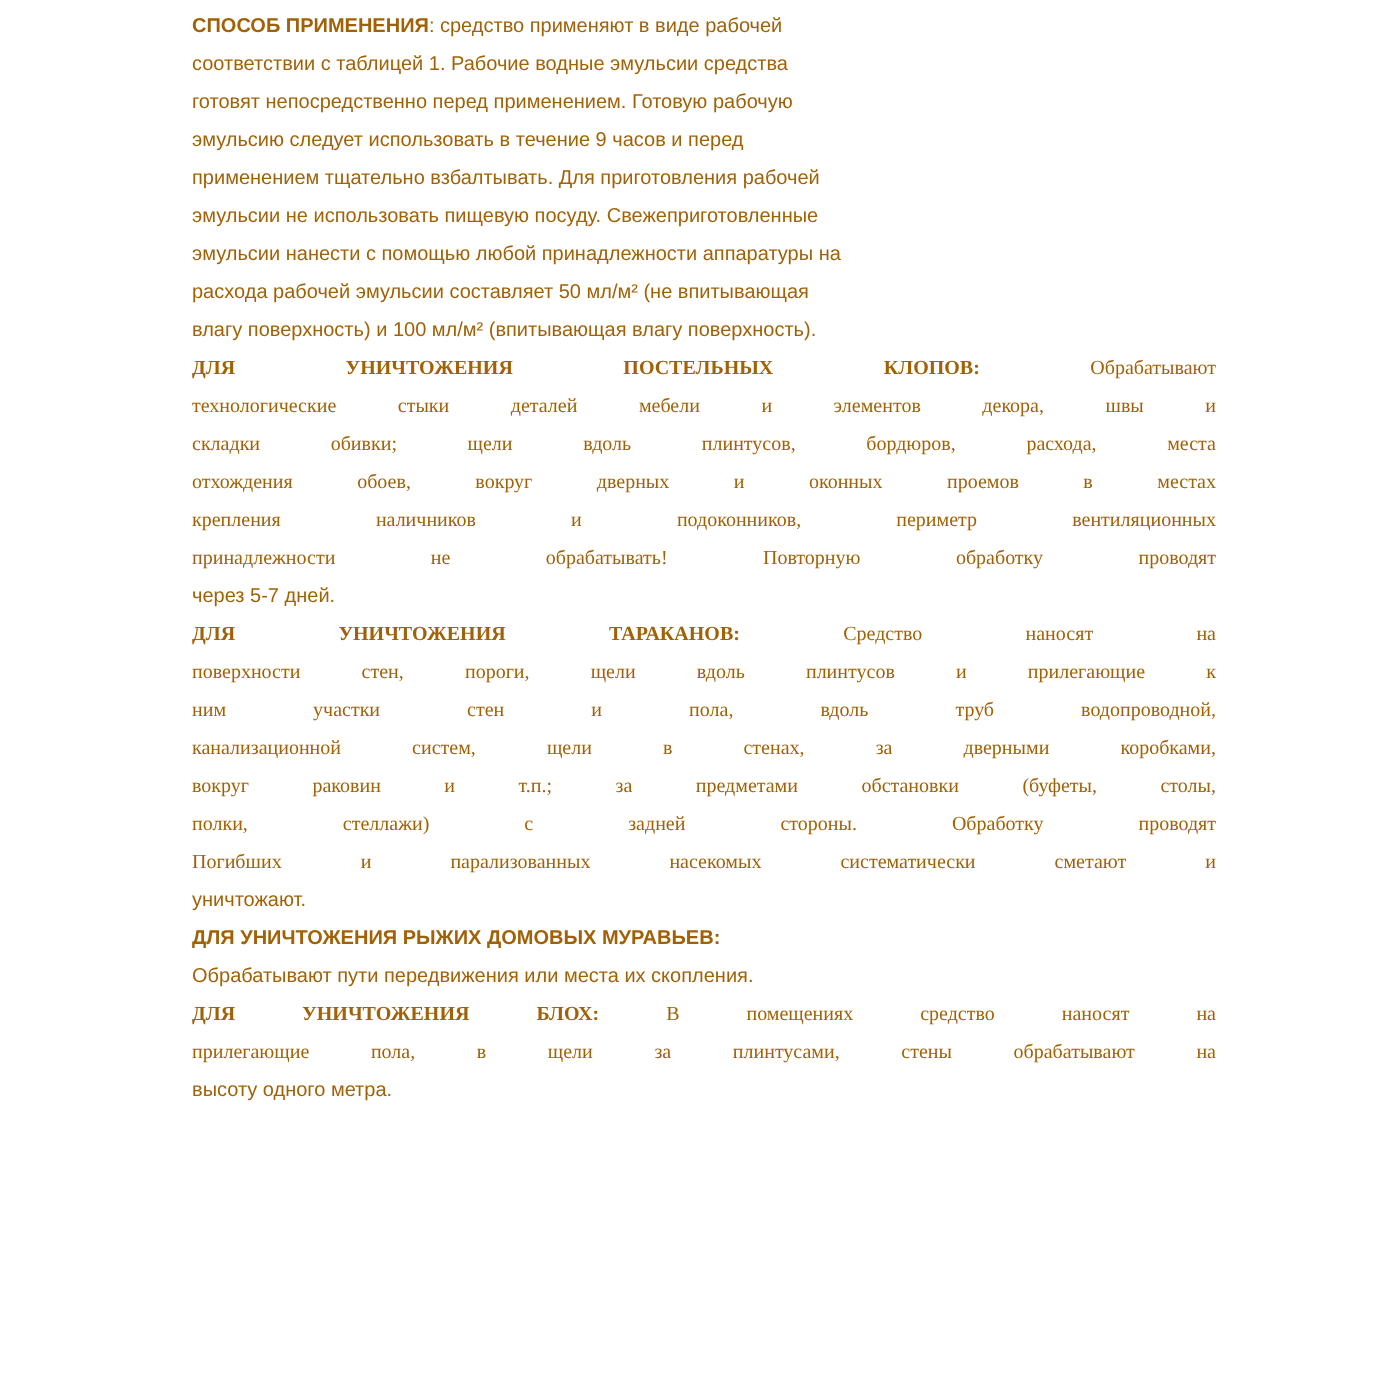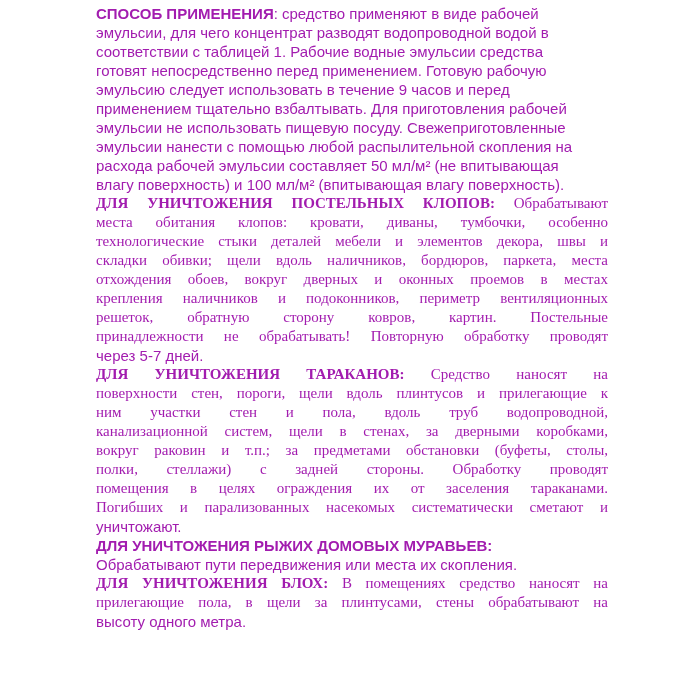--- a/index.html
+++ b/index.html
@@ -11,23 +11,23 @@
     width: 700px;
     height: 700px;
     overflow: hidden;
   }
   .page {
     box-sizing: border-box;
     width: 700px;
     height: 700px;
     padding: 4px 92px 0 96px;
     font-family: "Liberation Sans", sans-serif;
-    font-size: 15px;
+    font-size: 10px;
     line-height: 19px;
-    color: #a21caf;
+    color: #a16207;
     background: #ffffff;
   }
   .para { margin: 0; padding: 0; }
   .ln {
     text-align: left;
     white-space: normal;
     min-height: 19px;
   }
   
   .jl {
@@ -38,51 +38,47 @@
   }
   b.hdr { font-weight: bold; }
 </style>
 </head>
 <body>
 
 <div class="page">
 
   <div class="para">
     <div class="ln"><b class="hdr">СПОСОБ ПРИМЕНЕНИЯ</b><span>: средство применяют в виде рабочей</span></div>
-    <div class="ln">эмульсии, для чего концентрат разводят водопроводной водой в</div>
     <div class="ln">соответствии с таблицей 1. Рабочие водные эмульсии средства</div>
     <div class="ln">готовят непосредственно перед применением. Готовую рабочую</div>
     <div class="ln">эмульсию следует использовать в течение 9 часов и перед</div>
     <div class="ln">применением тщательно взбалтывать. Для приготовления рабочей</div>
     <div class="ln">эмульсии не использовать пищевую посуду. Свежеприготовленные</div>
-    <div class="ln">эмульсии нанести с помощью любой распылительной скопления на</div>
+    <div class="ln">эмульсии нанести с помощью любой принадлежности аппаратуры на</div>
     <div class="ln">расхода рабочей эмульсии составляет 50 мл/м² (не впитывающая</div>
     <div class="ln">влагу поверхность) и 100 мл/м² (впитывающая влагу поверхность).</div>
   </div>
 
   <div class="para">
     <div class="ln jl"><b class="hdr">ДЛЯ УНИЧТОЖЕНИЯ ПОСТЕЛЬНЫХ КЛОПОВ:</b><span> Обрабатывают</span></div>
-    <div class="ln jl">места обитания клопов: кровати, диваны, тумбочки, особенно</div>
     <div class="ln jl">технологические стыки деталей мебели и элементов декора, швы и</div>
-    <div class="ln jl">складки обивки; щели вдоль наличников, бордюров, паркета, места</div>
+    <div class="ln jl">складки обивки; щели вдоль плинтусов, бордюров, расхода, места</div>
     <div class="ln jl">отхождения обоев, вокруг дверных и оконных проемов в местах</div>
     <div class="ln jl">крепления наличников и подоконников, периметр вентиляционных</div>
-    <div class="ln jl">решеток, обратную сторону ковров, картин. Постельные</div>
     <div class="ln jl">принадлежности не обрабатывать! Повторную обработку проводят</div>
     <div class="ln">через 5-7 дней.</div>
   </div>
 
   <div class="para">
     <div class="ln jl"><b class="hdr">ДЛЯ УНИЧТОЖЕНИЯ ТАРАКАНОВ:</b><span> Средство наносят на</span></div>
     <div class="ln jl">поверхности стен, пороги, щели вдоль плинтусов и прилегающие к</div>
     <div class="ln jl">ним участки стен и пола, вдоль труб водопроводной,</div>
     <div class="ln jl">канализационной систем, щели в стенах, за дверными коробками,</div>
     <div class="ln jl">вокруг раковин и т.п.; за предметами обстановки (буфеты, столы,</div>
     <div class="ln jl">полки, стеллажи) с задней стороны. Обработку проводят</div>
-    <div class="ln jl">помещения в целях ограждения их от заселения тараканами.</div>
     <div class="ln jl">Погибших и парализованных насекомых систематически сметают и</div>
     <div class="ln">уничтожают.</div>
   </div>
 
   <div class="para">
     <div class="ln"><b class="hdr">ДЛЯ УНИЧТОЖЕНИЯ РЫЖИХ ДОМОВЫХ МУРАВЬЕВ:</b></div>
     <div class="ln">Обрабатывают пути передвижения или места их скопления.</div>
   </div>
 
   <div class="para">

